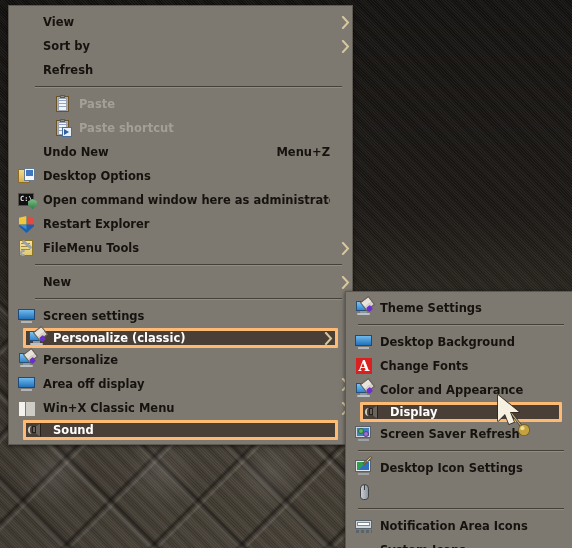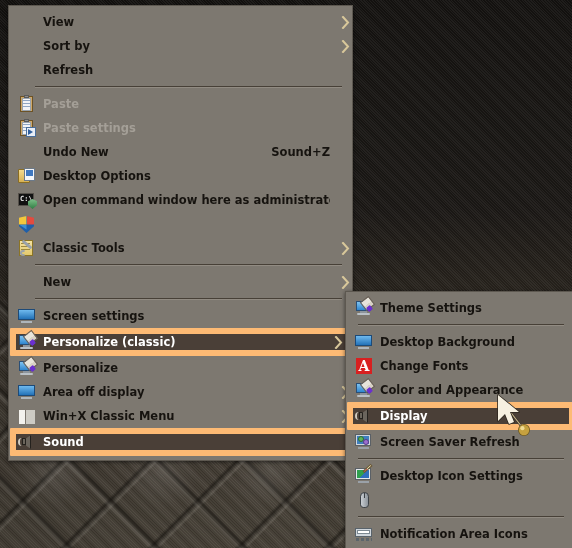--- a/index.html
+++ b/index.html
@@ -81,28 +81,28 @@
     display: flex;
     align-items: center;
     height: 24px;
     padding: 0 0 0 4px;
     font-size: 11.5px;
     font-weight: bold;
     color: #16130f;
     white-space: nowrap;
     box-sizing: border-box;
   }
-  .mi.disabled { color: #a49f97; }
+  .mi.disabled { color: #a49f97; margin-left: 36px; }
   .mi.selected {
     background: #4a3f37;
     color: #ffffff;
-    border: 6px solid #fdba74;
+    border: 3px solid #fdba74;
     border-radius: 1px;
-    height: 28px;
-    margin: 0 1px;
+    height: 20px;
+    margin: 0 14px;
     padding-left: 1px;
   }
   .mi.selected .mi-label { color: #ffffff; }
 
   .mi-icon {
     width: 20px;
     min-width: 20px;
     height: 18px;
     margin-right: 6px;
     margin-left: 4px;
@@ -391,27 +391,27 @@
         <span class="mi-icon">
           <span class="ic">
             <span class="clip-board"></span>
             <span class="clip-paper"></span>
             <span class="clip-lines"></span>
             <span class="clip-clip"></span>
             <span class="shortcut-badge"></span>
             <span class="shortcut-arrow"></span>
           </span>
         </span>
-        <span class="mi-label">Paste settings</span>
+        <span class="mi-label">Paste shortcut</span>
         <span class="mi-arrow"></span>
       </div>
       <div class="mi">
         <span class="mi-icon"></span>
         <span class="mi-label">Undo New</span>
-        <span class="mi-accel">Sound+Z</span>
+        <span class="mi-accel">Menu+Z</span>
         <span class="mi-arrow"></span>
       </div>
       <div class="mi">
         <span class="mi-icon">
           <span class="ic">
             <span class="fo-folder"></span>
             <span class="fo-doc"></span>
             <span class="fo-doc-mark"></span>
           </span>
         </span>
@@ -431,32 +431,33 @@
       </div>
       <div class="mi">
         <span class="mi-icon">
           <span class="ic">
             <span class="shield"></span>
             <span class="shield-q1"></span>
             <span class="shield-q2"></span>
             <span class="shield-q3"></span>
           </span>
         </span>
+        <span class="mi-label">Restart Explorer</span>
         <span class="mi-arrow"></span>
       </div>
       <div class="mi">
         <span class="mi-icon">
           <span class="ic">
             <span class="fmt-note"></span>
             <span class="fmt-lines"></span>
             <span class="fmt-wrench"></span>
             <span class="fmt-wrench-head"></span>
           </span>
         </span>
-        <span class="mi-label">Classic Tools</span>
+        <span class="mi-label">FileMenu Tools</span>
         <span class="mi-arrow">
           <svg width="9" height="13" viewBox="0 0 9 13">
             <polyline points="2,1 7,6.5 2,12" fill="none" stroke="#d8c79a" stroke-width="2" stroke-linecap="square"></polyline>
           </svg>
         </span>
       </div>
       <div class="sep"></div>
       <div class="mi">
         <span class="mi-icon"></span>
         <span class="mi-label">New</span>

